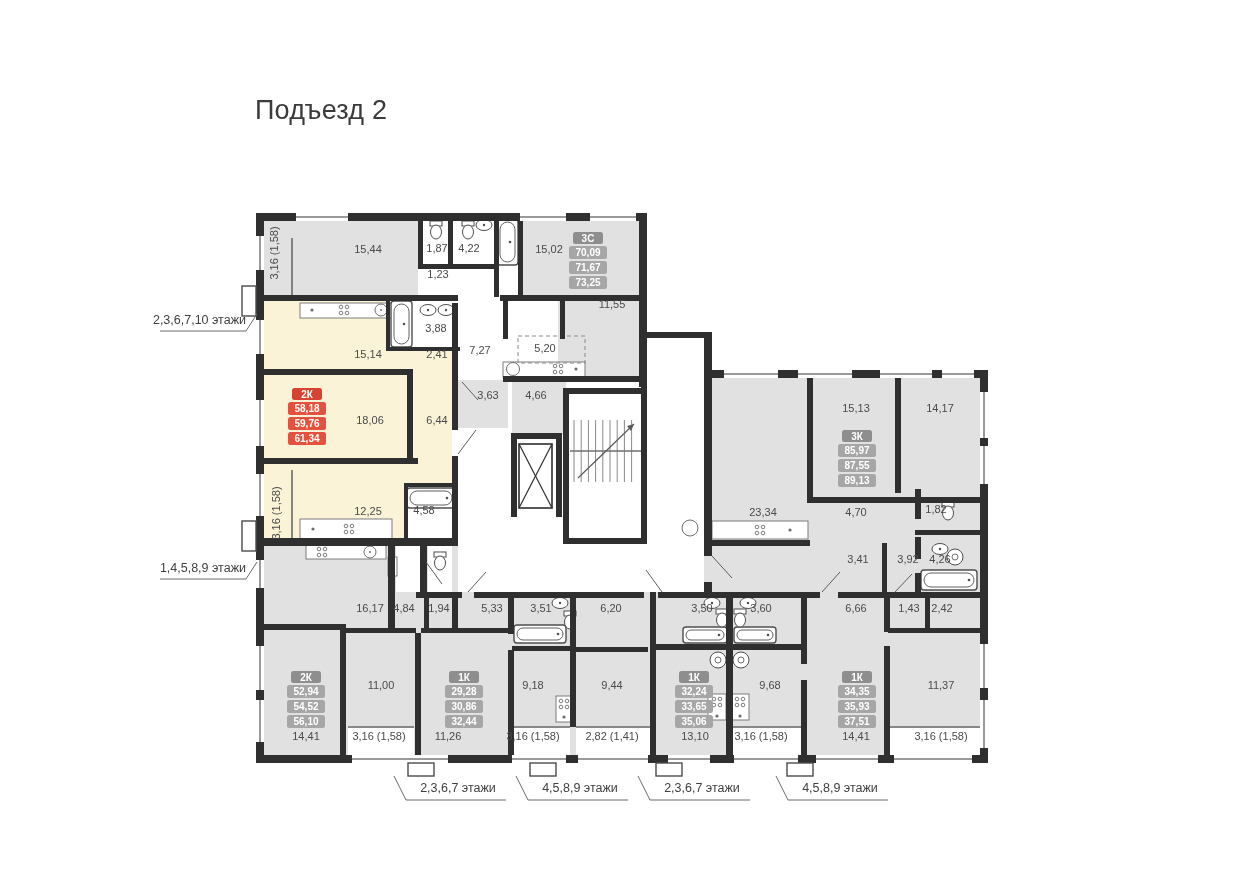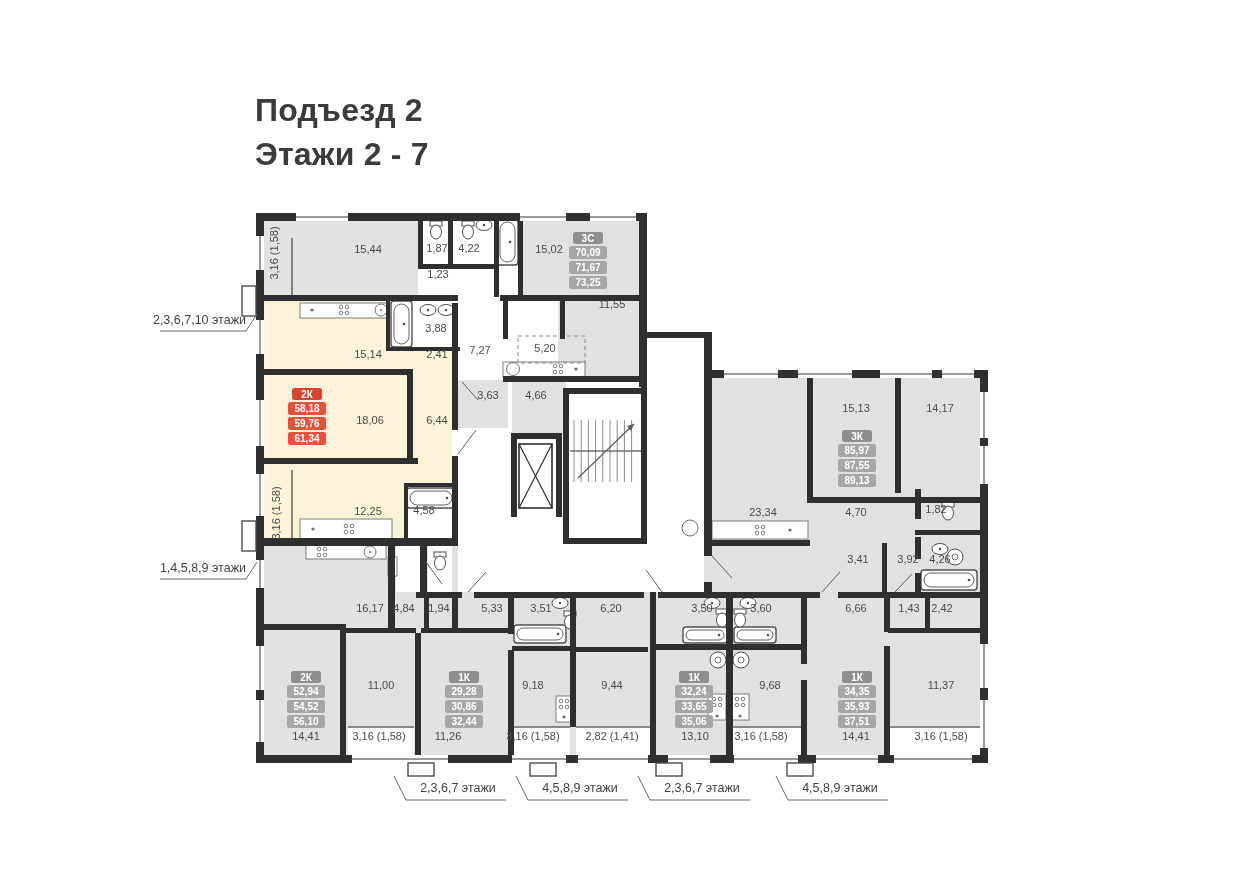--- a/index.html
+++ b/index.html
@@ -1,28 +1,27 @@
 <!DOCTYPE html>
 <html><head>
 <meta charset="utf-8">
 <style>
   html,body{margin:0;padding:0;background:#ffffff;}
   #stage{position:relative;width:1238px;height:877px;background:#fff;overflow:hidden;
          font-family:"Liberation Sans","DejaVu Sans",sans-serif;}
   #title{position:absolute;left:255px;top:88px;color:#3b3b3b;}
-  #title .t-line{font-size:32px;font-weight:700;letter-spacing:0.2px;line-height:44px;}
+  #title .t-line{font-size:27px;font-weight:400;letter-spacing:0.2px;line-height:44px;text-align:center;}
   svg text{font-family:"Liberation Sans","DejaVu Sans",sans-serif;}
 </style>
 </head>
 <body>
 
 <div id="stage">
   <div id="title">
     <div class="t-line">Подъезд 2</div>
-    <div class="t-line">Этажи 2 - 7</div>
   </div>
   <svg id="plan" width="1238" height="877" viewBox="0 0 1238 877" style="position:absolute;left:0;top:0;">
       <g>
         <rect x="262" y="219" width="156" height="78" fill="#e1e1e2"></rect>
         <rect x="520" y="219" width="124" height="78" fill="#e1e1e2"></rect>
         <rect x="558" y="301" width="88" height="77" fill="#e1e1e2"></rect>
         <rect x="458" y="380" width="50" height="48" fill="#e1e1e2"></rect>
         <rect x="512" y="380" width="54" height="55" fill="#e1e1e2"></rect>
         <rect x="712" y="378" width="268" height="377" fill="#e1e1e2"></rect>
         <rect x="262" y="545" width="450" height="210" fill="#e1e1e2"></rect>

